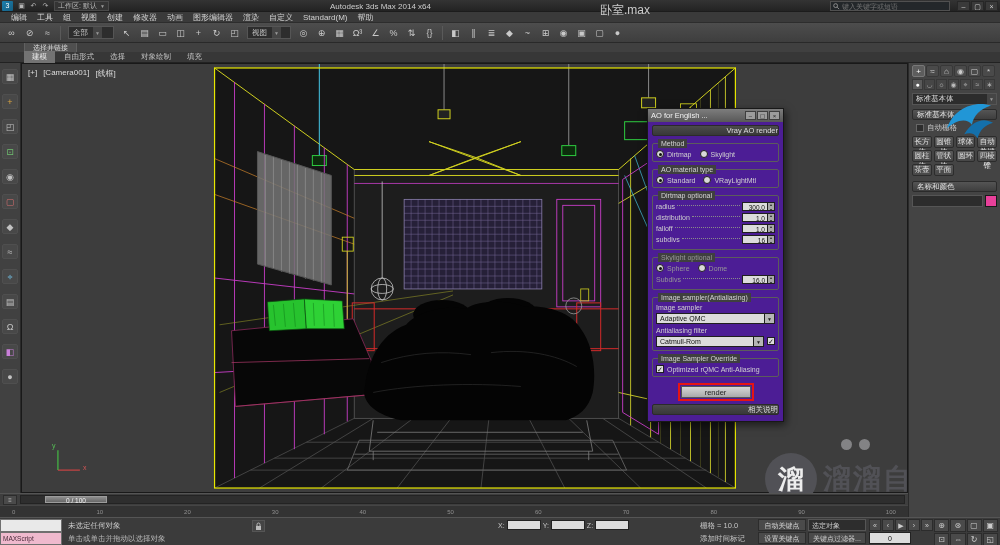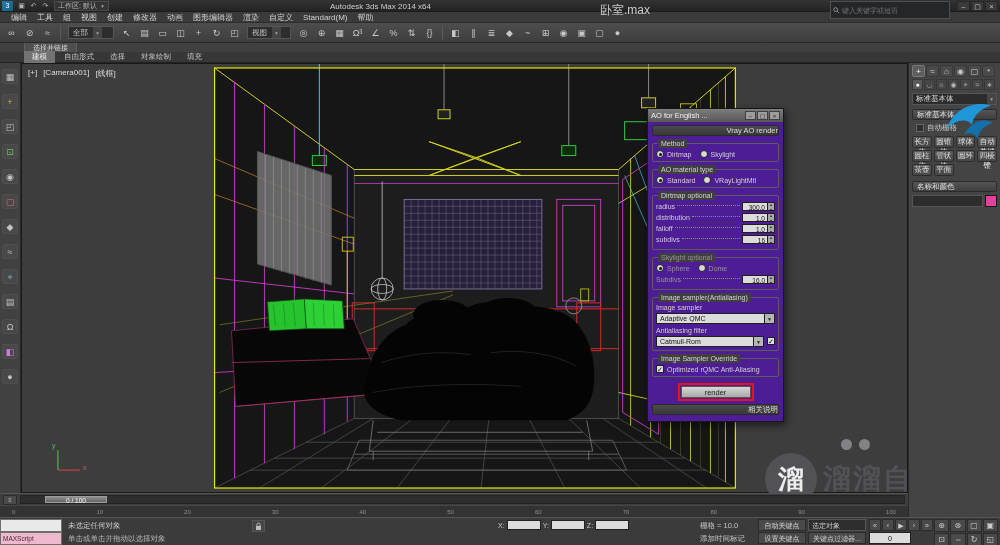--- a/index.html
+++ b/index.html
@@ -6,21 +6,21 @@
 html,body{width:1000px;height:545px;overflow:hidden;background:#3c3c3c;
 font-family:"Liberation Sans","DejaVu Sans",sans-serif;color:#cfcfcf}
 
 #titlebar{position:absolute;left:0;top:0;width:1000px;height:12px;background:linear-gradient(#333,#232323);display:flex;align-items:center;font-size:8px;color:#bbb;z-index:30;padding:0 2px;gap:3px;border-bottom:1px solid #1c1c1c}
 .logo{width:11px;height:10px;background:linear-gradient(135deg,#1d7fae,#145f83);color:#fff;font-size:7px;line-height:10px;text-align:center;border-radius:1px}
 .qa{width:11px;height:10px;font-size:7px;line-height:10px;text-align:center;color:#b5b5b5}
 .workspace{display:flex;align-items:center;gap:3px;border:1px solid #4a4a4a;background:#343434;height:10px;padding:0 3px;font-size:7px;color:#b5b5b5}
 .car{font-size:5px;color:#999}
 #app-title{position:absolute;left:330px;top:2px;width:250px;font-size:8px;color:#cdcdcd}
 #doc-title{position:absolute;left:600px;top:2px;font-size:12px;color:#cdcdcd}
-.searchbox{position:absolute;right:50px;top:1px;width:120px;height:10px;background:#23272a;border:1px solid #505050;display:flex;align-items:center;padding:8px 2px;gap:2px}
+.searchbox{position:absolute;right:50px;top:1px;width:120px;height:10px;background:#23272a;border:1px solid #505050;display:flex;align-items:center;padding:0 2px;gap:2px}
 .searchbox input{flex:1;background:transparent;border:none;outline:none;font-size:7px;color:#aaa;font-family:inherit;min-width:0}
 .winbtns{position:absolute;right:2px;top:1px;display:flex;gap:1px}
 .winbtn{width:13px;height:10px;font-size:7px;line-height:9px;text-align:center;color:#ccc;background:#3a3a3a;border:1px solid #272727}
 
 #menubar{position:absolute;left:0;top:12px;width:1000px;height:11px;background:#3a3a3a;display:flex;align-items:center;padding-left:6px;z-index:29;border-bottom:1px solid #2d2d2d}
 .menu-item{font-size:8px;color:#d2d2d2;padding:0 5px;line-height:11px;white-space:nowrap}
 
 #toolbar{position:absolute;left:0;top:23px;width:1000px;height:20px;background:linear-gradient(#4d4d4d,#3e3e3e);display:flex;align-items:center;padding-left:3px;gap:1px;z-index:28;border-bottom:1px solid #292929}
 .tgroup{display:flex;gap:1px}
 .ticon{width:17px;height:16px;font-size:9px;line-height:15px;text-align:center;color:#c9c9c9;border:1px solid transparent;border-radius:2px}

